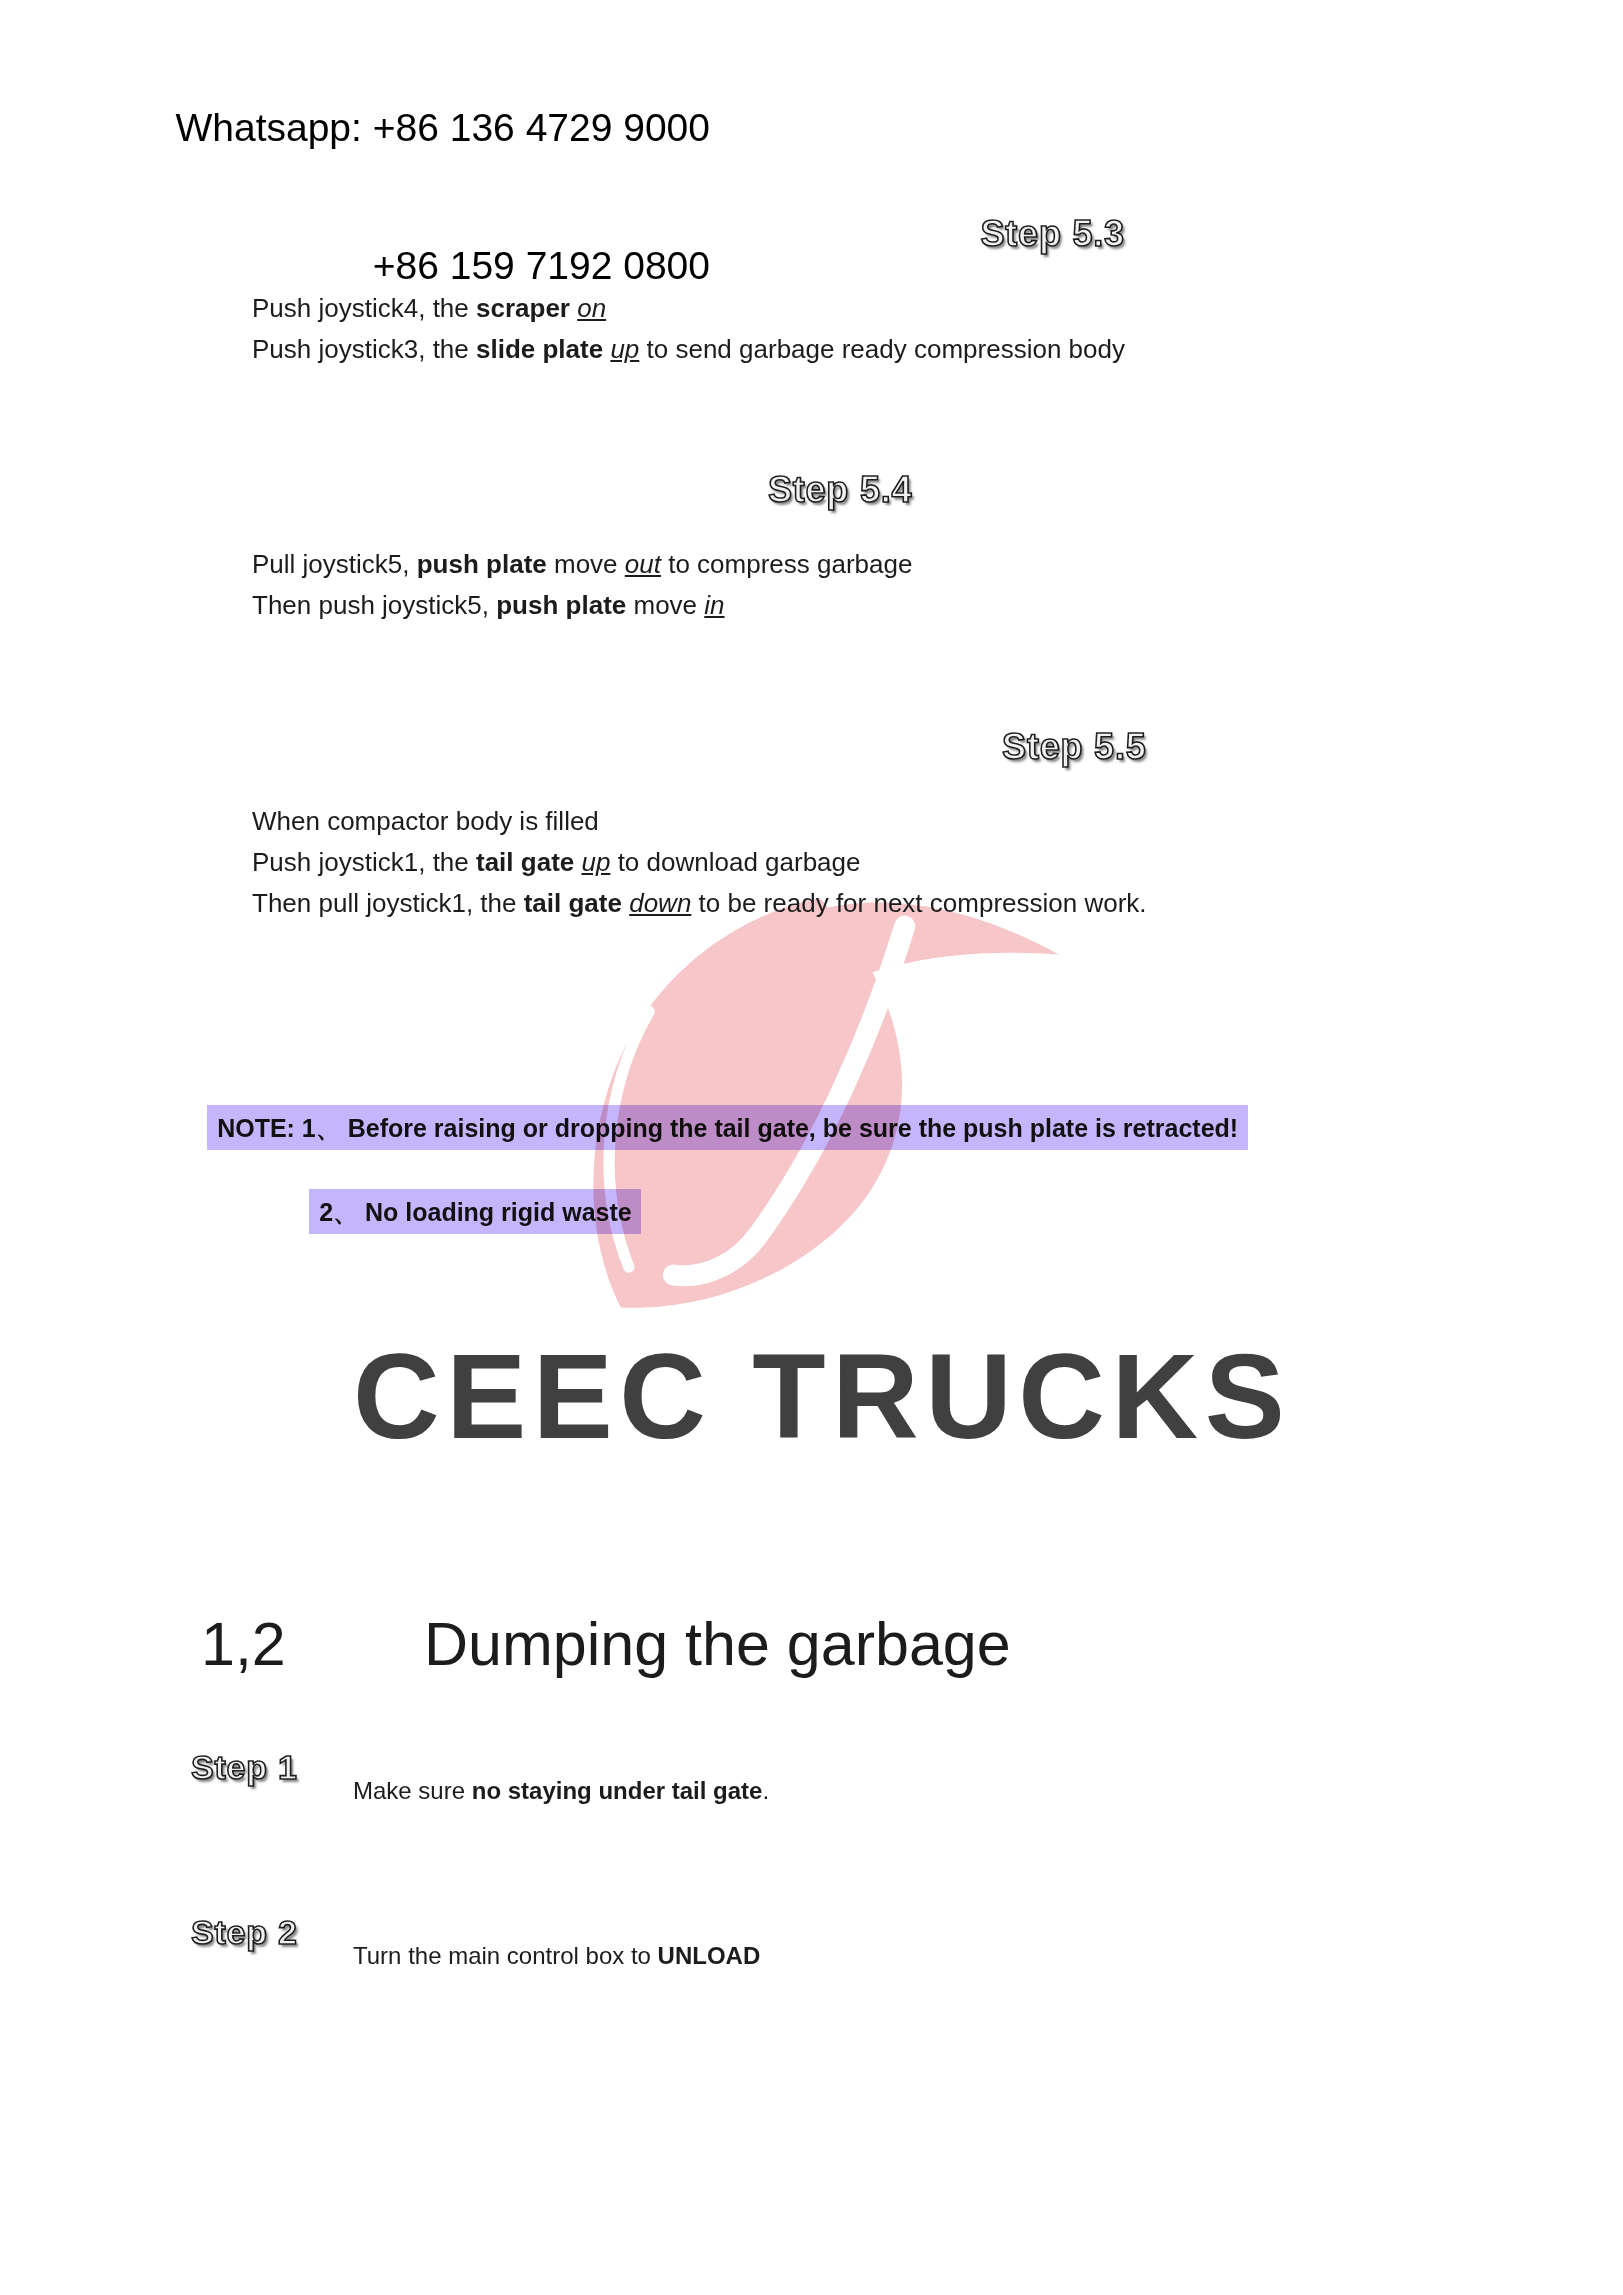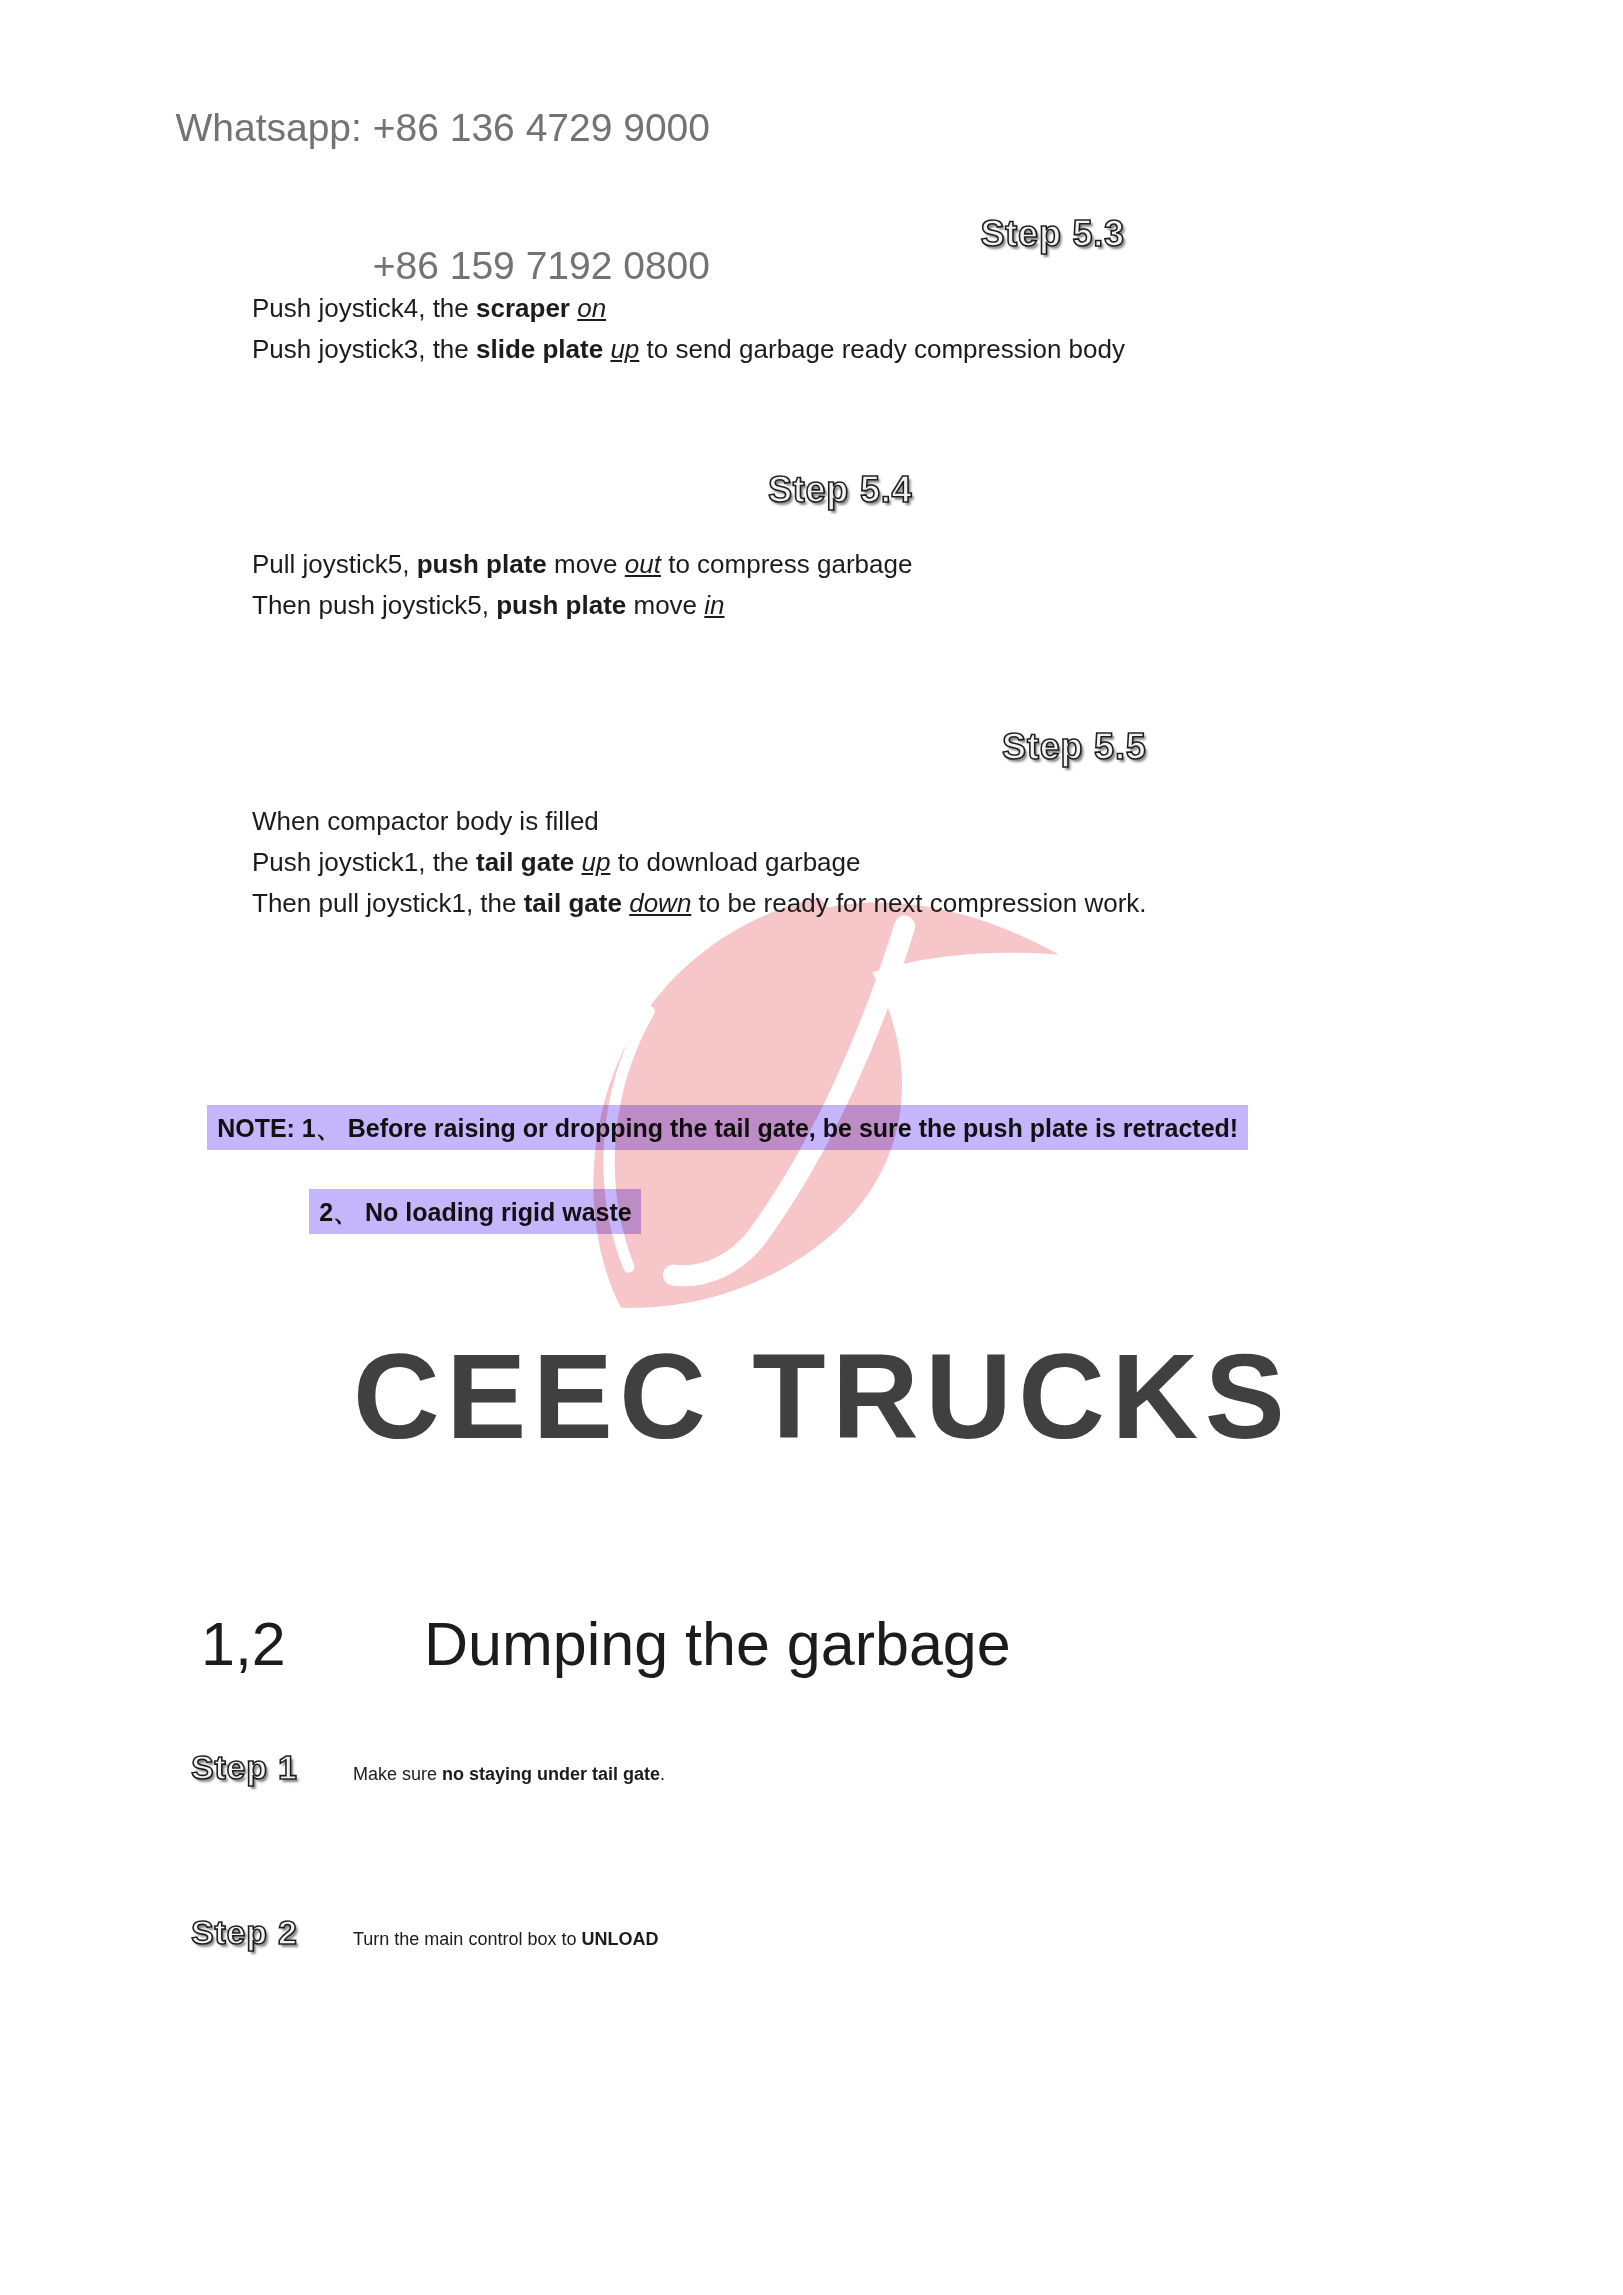--- a/index.html
+++ b/index.html
@@ -5,21 +5,21 @@
   html,body{margin:0;padding:0;background:#ffffff;}
   .page{
     position:relative;
     width:1624px;height:2295px;
     background:#ffffff;
     overflow:hidden;
     font-family:"Liberation Sans","DejaVu Sans",sans-serif;
     color:#1c1c1c;
   }
   
-  .hdr-block{position:absolute;top:13px;font-size:39px;line-height:46px;color:#737373;text-align:right;white-space:pre;}
+  .hdr-block{position:absolute;top:13px;font-size:39px;line-height:46px;color:#000000;text-align:right;white-space:pre;}
   .hdr-left{left:146px;width:564px;}
   .hdr-right{left:877px;width:520px;}
   
   .wordart{
     font-size:36px;font-weight:700;letter-spacing:0.8px;
     color:#f2f2f2;
     -webkit-text-stroke:1.6px #1d1d1d;
     text-shadow:2.4px 3.2px 2.4px rgba(70,70,70,0.65);
     line-height:41px;
     text-align:right;
@@ -43,21 +43,21 @@
   .watermark{
     position:absolute;left:353px;top:1336px;
     font-size:120px;font-weight:700;letter-spacing:6.5px;line-height:120px;
     color:#404040;white-space:pre;
   }
   
   .dump-heading{position:absolute;left:201px;top:1612px;font-size:61px;line-height:65px;display:flex;gap:32px;}
   .dump-number{display:inline-block;width:191px;}
   
   .bstep-label{position:absolute;left:191px;font-size:34px;}
-  .bstep-line{position:absolute;left:353px;font-size:18px;line-height:37px;white-space:pre;}
+  .bstep-line{position:absolute;left:353px;font-size:24px;line-height:37px;white-space:pre;margin-top:16px;}
   .logo{position:absolute;left:499px;top:869px;width:568px;height:443px;}
 </style>
 </head>
 <body>
 
 <div class="page">
 
   <div class="logo">
     <svg width="568" height="443" viewBox="0 0 700 545" xmlns="http://www.w3.org/2000/svg">
 

